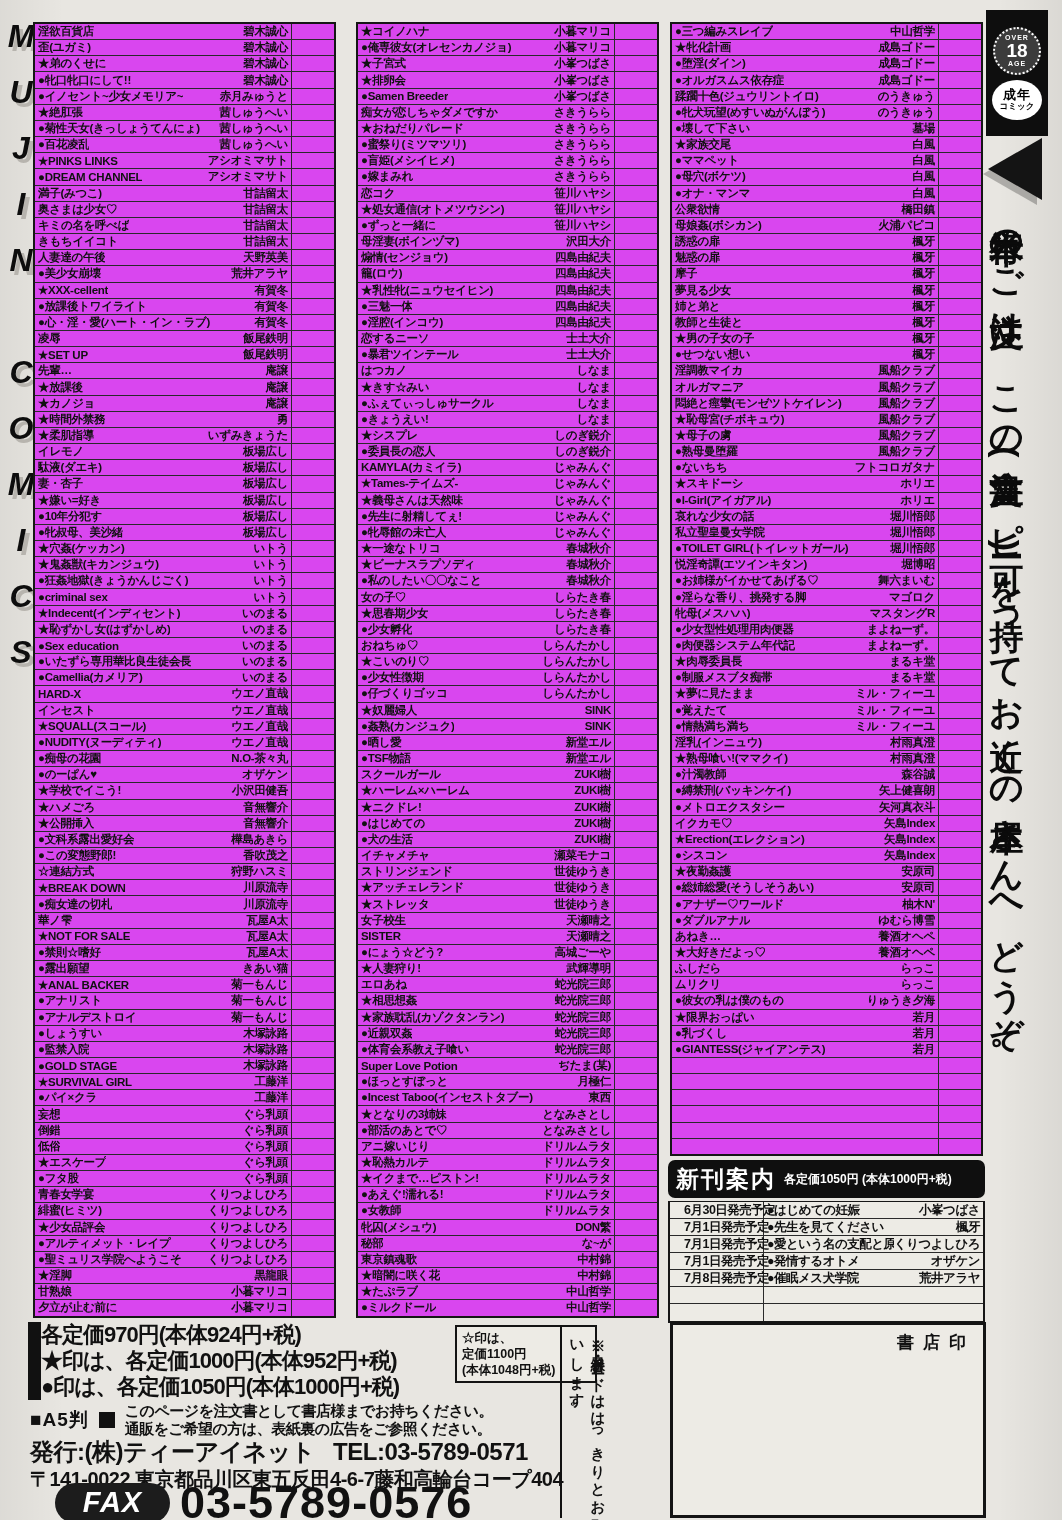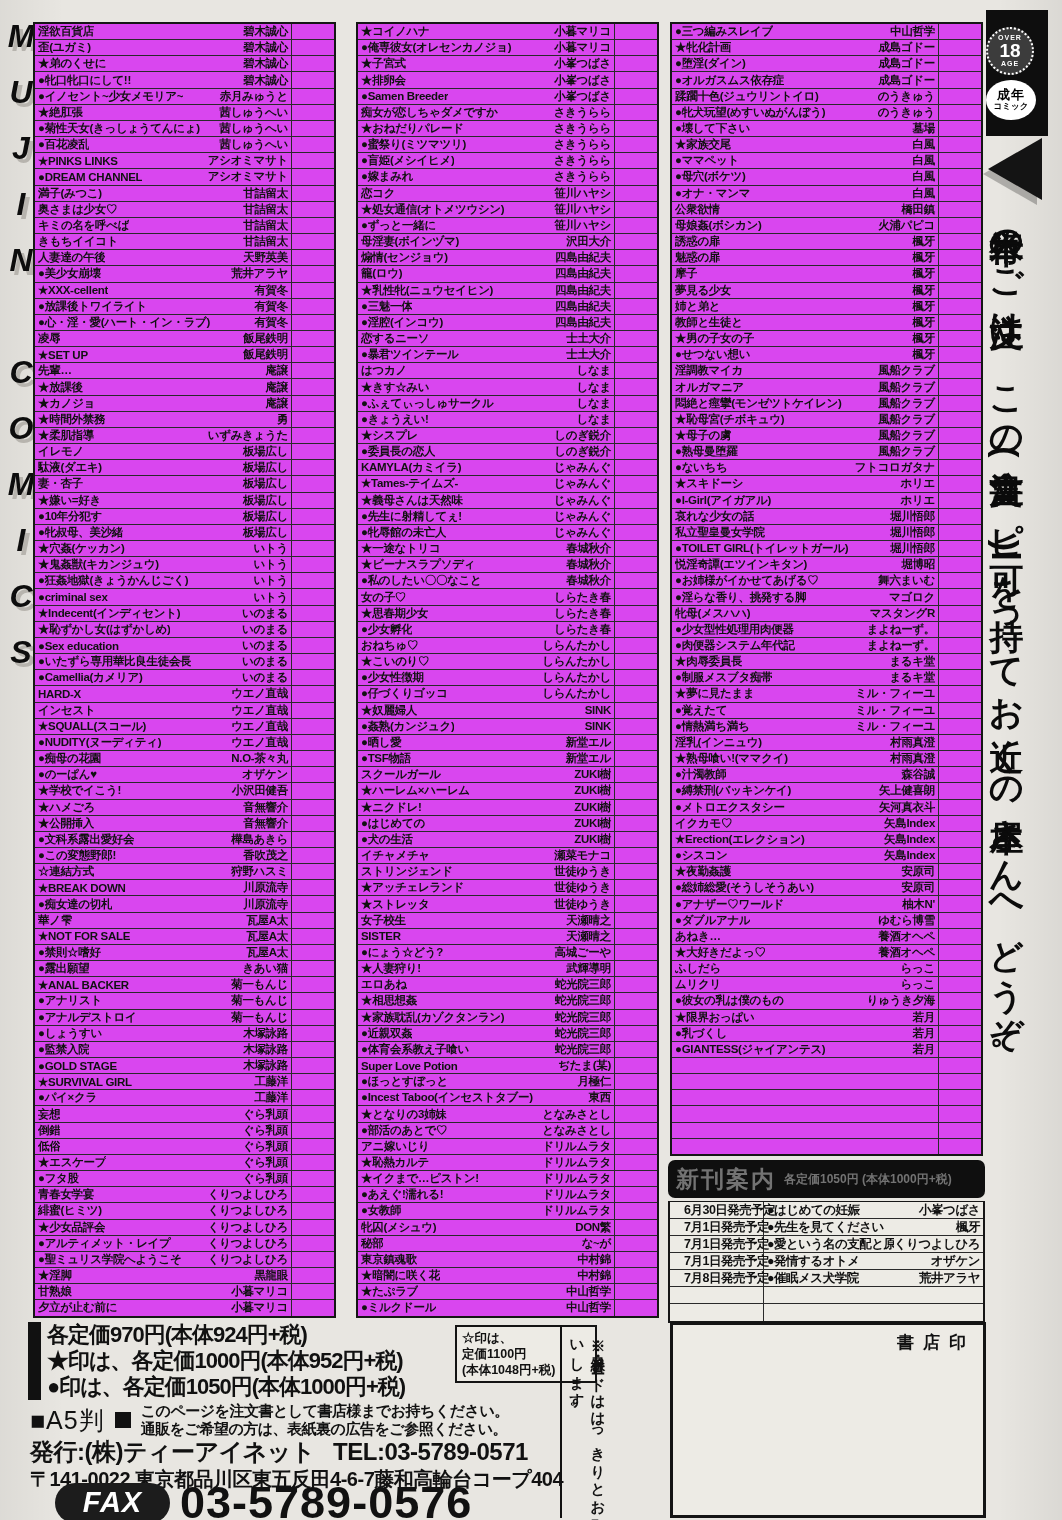--- a/index.html
+++ b/index.html
@@ -16,57 +16,57 @@
   .order-col{position:absolute;top:22px;display:flex;flex-direction:column;border:2px solid #161616;background:#d946ef}
   .order-row{display:flex;flex:1;border-bottom:1px solid #2a2a2a;align-items:stretch}
   .order-row:last-child{border-bottom:none}
   .cell-main{flex:1;display:flex;justify-content:space-between;align-items:center;padding:0 3px;overflow:hidden;border-right:1px solid #2a2a2a}
   .cell-qty{width:42px}
   .bk-title{font-weight:bold;font-size:11.5px;letter-spacing:-.3px;white-space:nowrap;overflow:hidden}
   .bk-author{font-weight:bold;font-size:11.5px;letter-spacing:-.3px;white-space:nowrap;margin-left:4px}
 
   
   .age-badge{position:absolute;left:986px;top:10px;width:62px;height:126px;background:#0e0e0e;
-    display:flex;flex-direction:column;align-items:flex-start;justify-content:center;gap:5px}
+    display:flex;flex-direction:column;align-items:center;justify-content:center;gap:5px}
   .over18{width:48px;height:48px;border-radius:50%;border:2px dotted #fff;background:#3c3c3c;
     display:flex;flex-direction:column;align-items:center;justify-content:center;color:#fff;line-height:1}
   .over18 .sm{font-size:7px;font-weight:bold;letter-spacing:1px}
   .over18 .big{font-size:19px;font-weight:900}
   .seinen{width:50px;height:40px;background:#fff;border-radius:50%;display:flex;flex-direction:column;
     align-items:center;justify-content:center;color:#000000;line-height:1.05}
   .seinen .l1{font-size:13px;font-weight:900;letter-spacing:1px}
   .seinen .l2{font-size:8.5px;font-weight:900}
 
   .left-arrow{position:absolute;left:988px;top:138px;width:0;height:0;
     border-top:31px solid transparent;border-bottom:31px solid transparent;border-right:54px solid #141414;
     filter:drop-shadow(-5px 5px 0 rgba(0,0,0,.25))}
 
   .headline-v{position:absolute;left:990px;top:204px;height:1310px;writing-mode:vertical-rl;
     font-weight:900;font-size:34px;letter-spacing:1px;line-height:1;color:#0b0b0b;white-space:nowrap}
 
   
   .newbox{position:absolute;left:668px;top:1160px;width:317px}
-  .newbox-header{height:38px;background:#0f0f0f;border-radius:7px;color:#737373;display:flex;align-items:center;padding:0 8px}
+  .newbox-header{height:38px;background:#0f0f0f;border-radius:7px;color:#ffffff;display:flex;align-items:center;padding:0 8px}
   .newbox-title{font-size:23px;font-weight:900;letter-spacing:2px;margin-right:8px}
   .newbox-price{font-size:12px;font-weight:bold;white-space:nowrap}
   .newbox-table{border:2px solid #161616;border-top-width:1.5px;margin-top:3px;display:flex;flex-direction:column;background:#edebe5}
   .new-row{display:flex;height:17px;border-bottom:1px solid #2a2a2a;align-items:center}
   .new-row:last-child{border-bottom:none}
   .new-date{width:94px;font-size:12.5px;font-weight:900;border-right:1px solid #2a2a2a;height:100%;display:flex;align-items:center;padding-left:14px;letter-spacing:-.5px;white-space:nowrap}
   .new-title{flex:1;font-size:12.5px;font-weight:900;letter-spacing:-.5px;white-space:nowrap;overflow:hidden;padding-left:3px}
   .new-author{font-size:12.5px;font-weight:900;letter-spacing:-.5px;white-space:nowrap;padding-right:3px}
 
   
-  .pricing{position:absolute;left:28px;top:1322px;border-left:13px solid #111;padding-left:6px}
+  .pricing{position:absolute;left:28px;top:1322px;border-left:13px solid #111;padding-left:0}
   .pricing div{font-size:22px;font-weight:900;letter-spacing:-1px;line-height:26px;white-space:nowrap}
   .star-note{position:absolute;left:455px;top:1325px;width:142px;border:2px solid #141414;padding:3px 5px;background:#edebe5}
   .star-note div{font-size:12.5px;font-weight:900;line-height:16px;white-space:nowrap}
 
   .format-row{position:absolute;left:30px;top:1402px;display:flex;align-items:center;gap:10px}
-  .a5{font-size:25px;font-weight:400;letter-spacing:1px;white-space:nowrap}
+  .a5{font-size:19px;font-weight:700;letter-spacing:1px;white-space:nowrap}
   .sq-bullet{width:16px;height:16px;background:#111}
   .format-notes div{font-size:15px;font-weight:bold;line-height:18px;letter-spacing:-.5px;white-space:nowrap}
 
   .pub-line{position:absolute;left:30px;top:1436px;font-size:24px;font-weight:900;letter-spacing:-.5px;white-space:nowrap}
   .pub-line .tel{margin-left:12px}
   .addr-line{position:absolute;left:30px;top:1466px;font-size:20px;font-weight:900;letter-spacing:-.5px;white-space:nowrap}
   .fax-line{position:absolute;left:55px;top:1480px;display:flex;align-items:center;gap:10px}
   .fax-pill{width:115px;height:40px;background:#1c1c1c;border-radius:20px;display:flex;align-items:center;justify-content:center;
     color:#fff;font-weight:900;font-style:italic;font-size:29px;letter-spacing:1px}
   .fax-num{font-size:45px;font-weight:900;letter-spacing:1px;line-height:1;white-space:nowrap}

